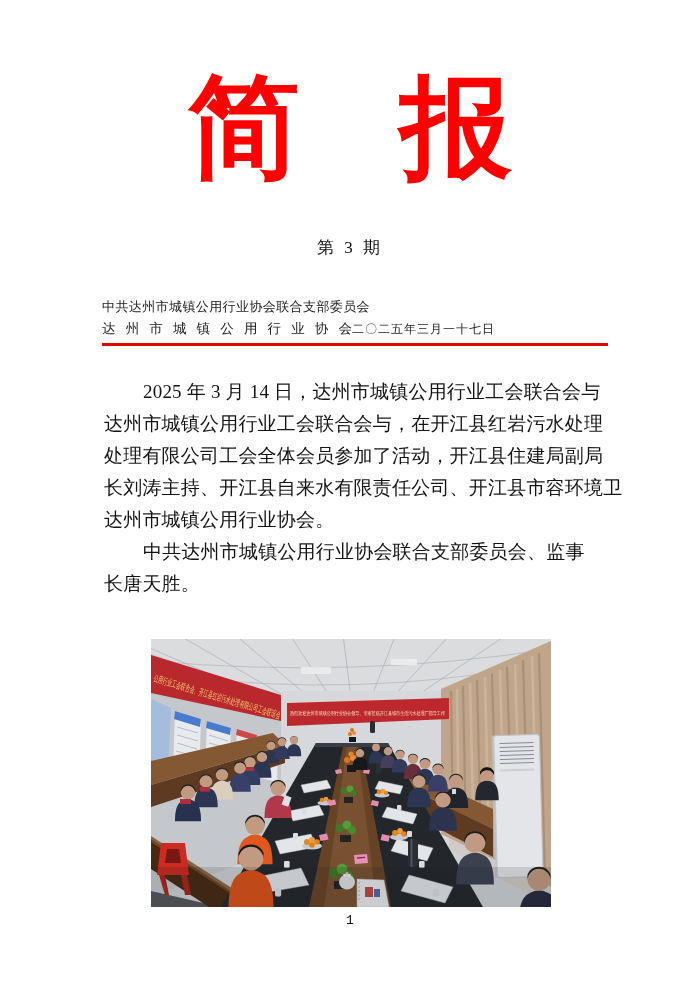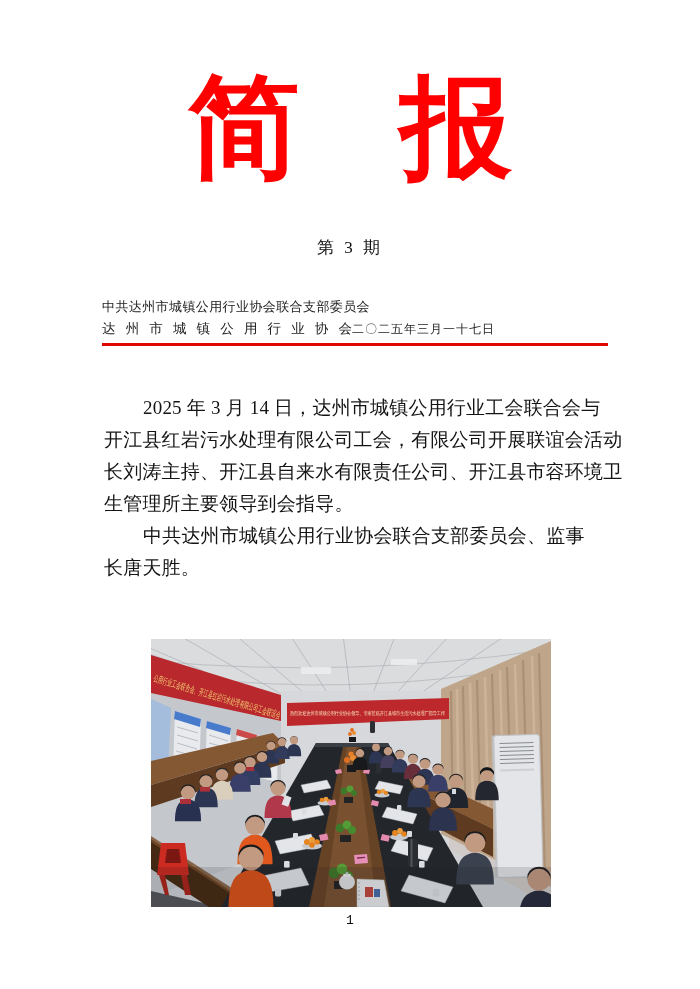--- a/index.html
+++ b/index.html
@@ -23,21 +23,21 @@
   }
   .org-block{
     position:absolute;left:102px;top:297px;width:506px;
   }
   .org-line1{font-size:13px;letter-spacing:0.4px;color:#222;line-height:20px;}
   .org-row2{display:flex;justify-content:flex-start;align-items:baseline;margin-top:3px;}
   .org-line2{width:250px;font-size:13.5px;color:#222;text-align:justify;text-align-last:justify;line-height:18px;}
   .org-date{font-size:12px;letter-spacing:1px;color:#222;}
   .red-rule{margin-top:5px;height:3px;background:#e10600;}
   .article{
-    position:absolute;left:104px;top:392px;width:510px;
+    position:absolute;left:104px;top:376px;width:510px;
     font-size:19px;line-height:32px;letter-spacing:0.2px;color:#141414;
   }
   .article .line{white-space:nowrap;}
   .article .indent{padding-left:39px;}
   .photo-wrap{
     position:absolute;left:151px;top:639px;width:400px;height:268px;
   }
   .photo-wrap svg{display:block;}
   .page-number{
     position:absolute;top:913px;left:0;right:0;
@@ -61,23 +61,24 @@
     <div class="org-line1">中共达州市城镇公用行业协会联合支部委员会</div>
     <div class="org-row2">
       <div class="org-line2">达州市城镇公用行业协会</div>
       <div class="org-date">二〇二五年三月一十七日</div>
     </div>
     <div class="red-rule"></div>
   </div>
 
   <div class="article">
     <div class="line indent">2025 年 3 月 14 日，达州市城镇公用行业工会联合会与</div>
-    <div class="line">开江县红岩污水处理有限公司工会，有限公司开展联谊会活动</div>
+    <div class="line">达州市城镇公用行业工会联合会与，在开江县红岩污水处理</div>
+    <div class="line">处理有限公司工会全体会员参加了活动，开江县住建局副局</div>
     <div class="line">长刘涛主持、开江县自来水有限责任公司、开江县市容环境卫</div>
-    <div class="line">生管理所主要领导到会指导。</div>
+    <div class="line">达州市城镇公用行业协会。</div>
     <div class="line indent">中共达州市城镇公用行业协会联合支部委员会、监事</div>
     <div class="line">长唐天胜。</div>
   </div>
 
   <div class="photo-wrap">
     <svg width="400" height="268" viewBox="0 0 400 268">
       <defs>
         <g id="prs">
           <path d="M-9,14 Q-9,2 -4,0 Q0,-2.5 4,0 Q9,2 9,14 Z" fill="var(--coat,#2c3552)"></path>
           <circle cx="0" cy="-6" r="5" fill="var(--skin,#c9a084)"></circle>

